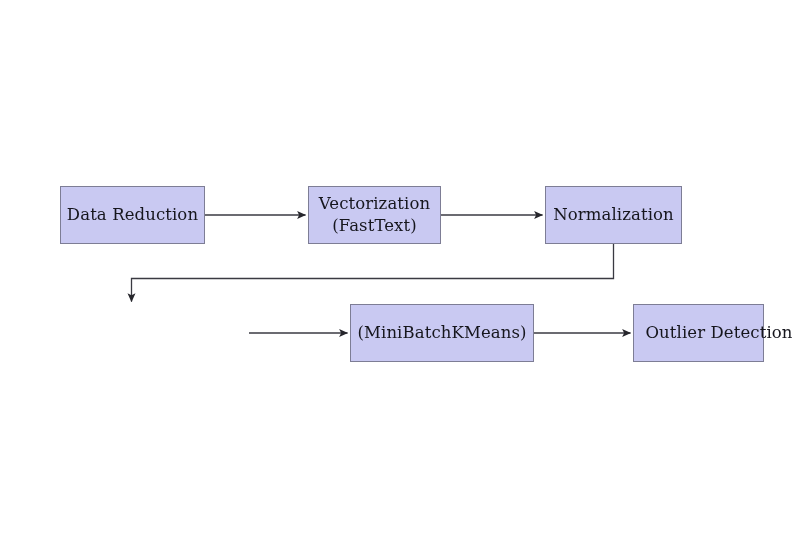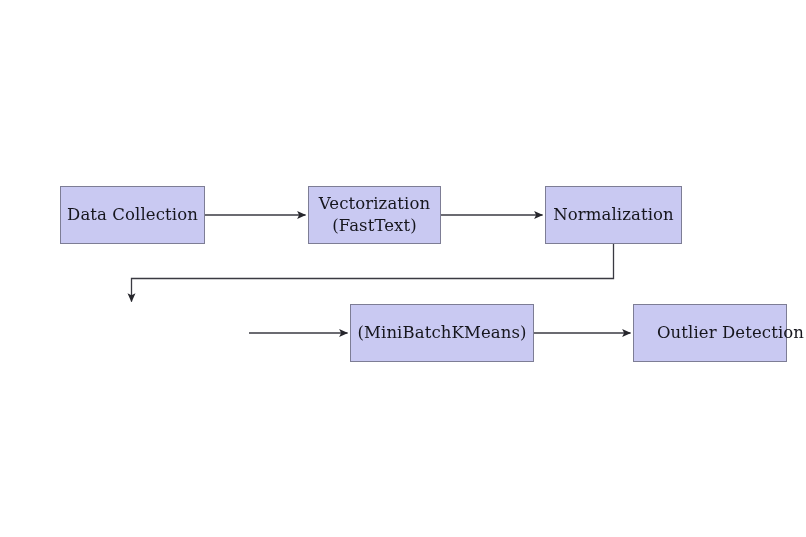--- a/index.html
+++ b/index.html
@@ -56,21 +56,21 @@
   }
 
   
   #node-dimensionality-reduction {
     left: 14px;  top: 304px;  width: 235px; height: 58px;
   }
   #node-clustering {
     left: 350px; top: 304px;  width: 184px; height: 58px;
   }
   #node-outlier-detection {
-    left: 633px; top: 304px;  width: 154px; height: 58px; padding-left: 41px;
+    left: 633px; top: 304px;  width: 131px; height: 58px; padding-left: 41px;
   }
 
   #edge-layer {
     position: absolute;
     left: 0;
     top: 0;
     width: 806px;
     height: 537px;
     pointer-events: none;
   }
@@ -92,21 +92,21 @@
     <path d="M 441 215 L 542.5 215" fill="none" stroke="#3a3a42" stroke-width="1.3" marker-end="url(#arrowhead)"></path>
 
     <path d="M 613.5 244 L 613.5 278.5 L 131.5 278.5 L 131.5 301.5" fill="none" stroke="#3a3a42" stroke-width="1.3" stroke-linejoin="miter" marker-end="url(#arrowhead)"></path>
 
     <path d="M 249 333 L 347.5 333" fill="none" stroke="#3a3a42" stroke-width="1.3" marker-end="url(#arrowhead)"></path>
 
     <path d="M 534 333 L 630.5 333" fill="none" stroke="#3a3a42" stroke-width="1.3" marker-end="url(#arrowhead)"></path>
   </svg>
 
   <div class="node" id="node-data-collection">
-    <span class="line1">Data Collection</span>
+    <span class="line1">Data Reduction</span>
   </div>
 
   <div class="node" id="node-normalization">
     <span class="line1">Normalization</span>
   </div>
 
   <div class="node" id="node-vectorization">
     <span class="line1">Vectorization</span>
     <span class="line2">(FastText)</span>
   </div>

